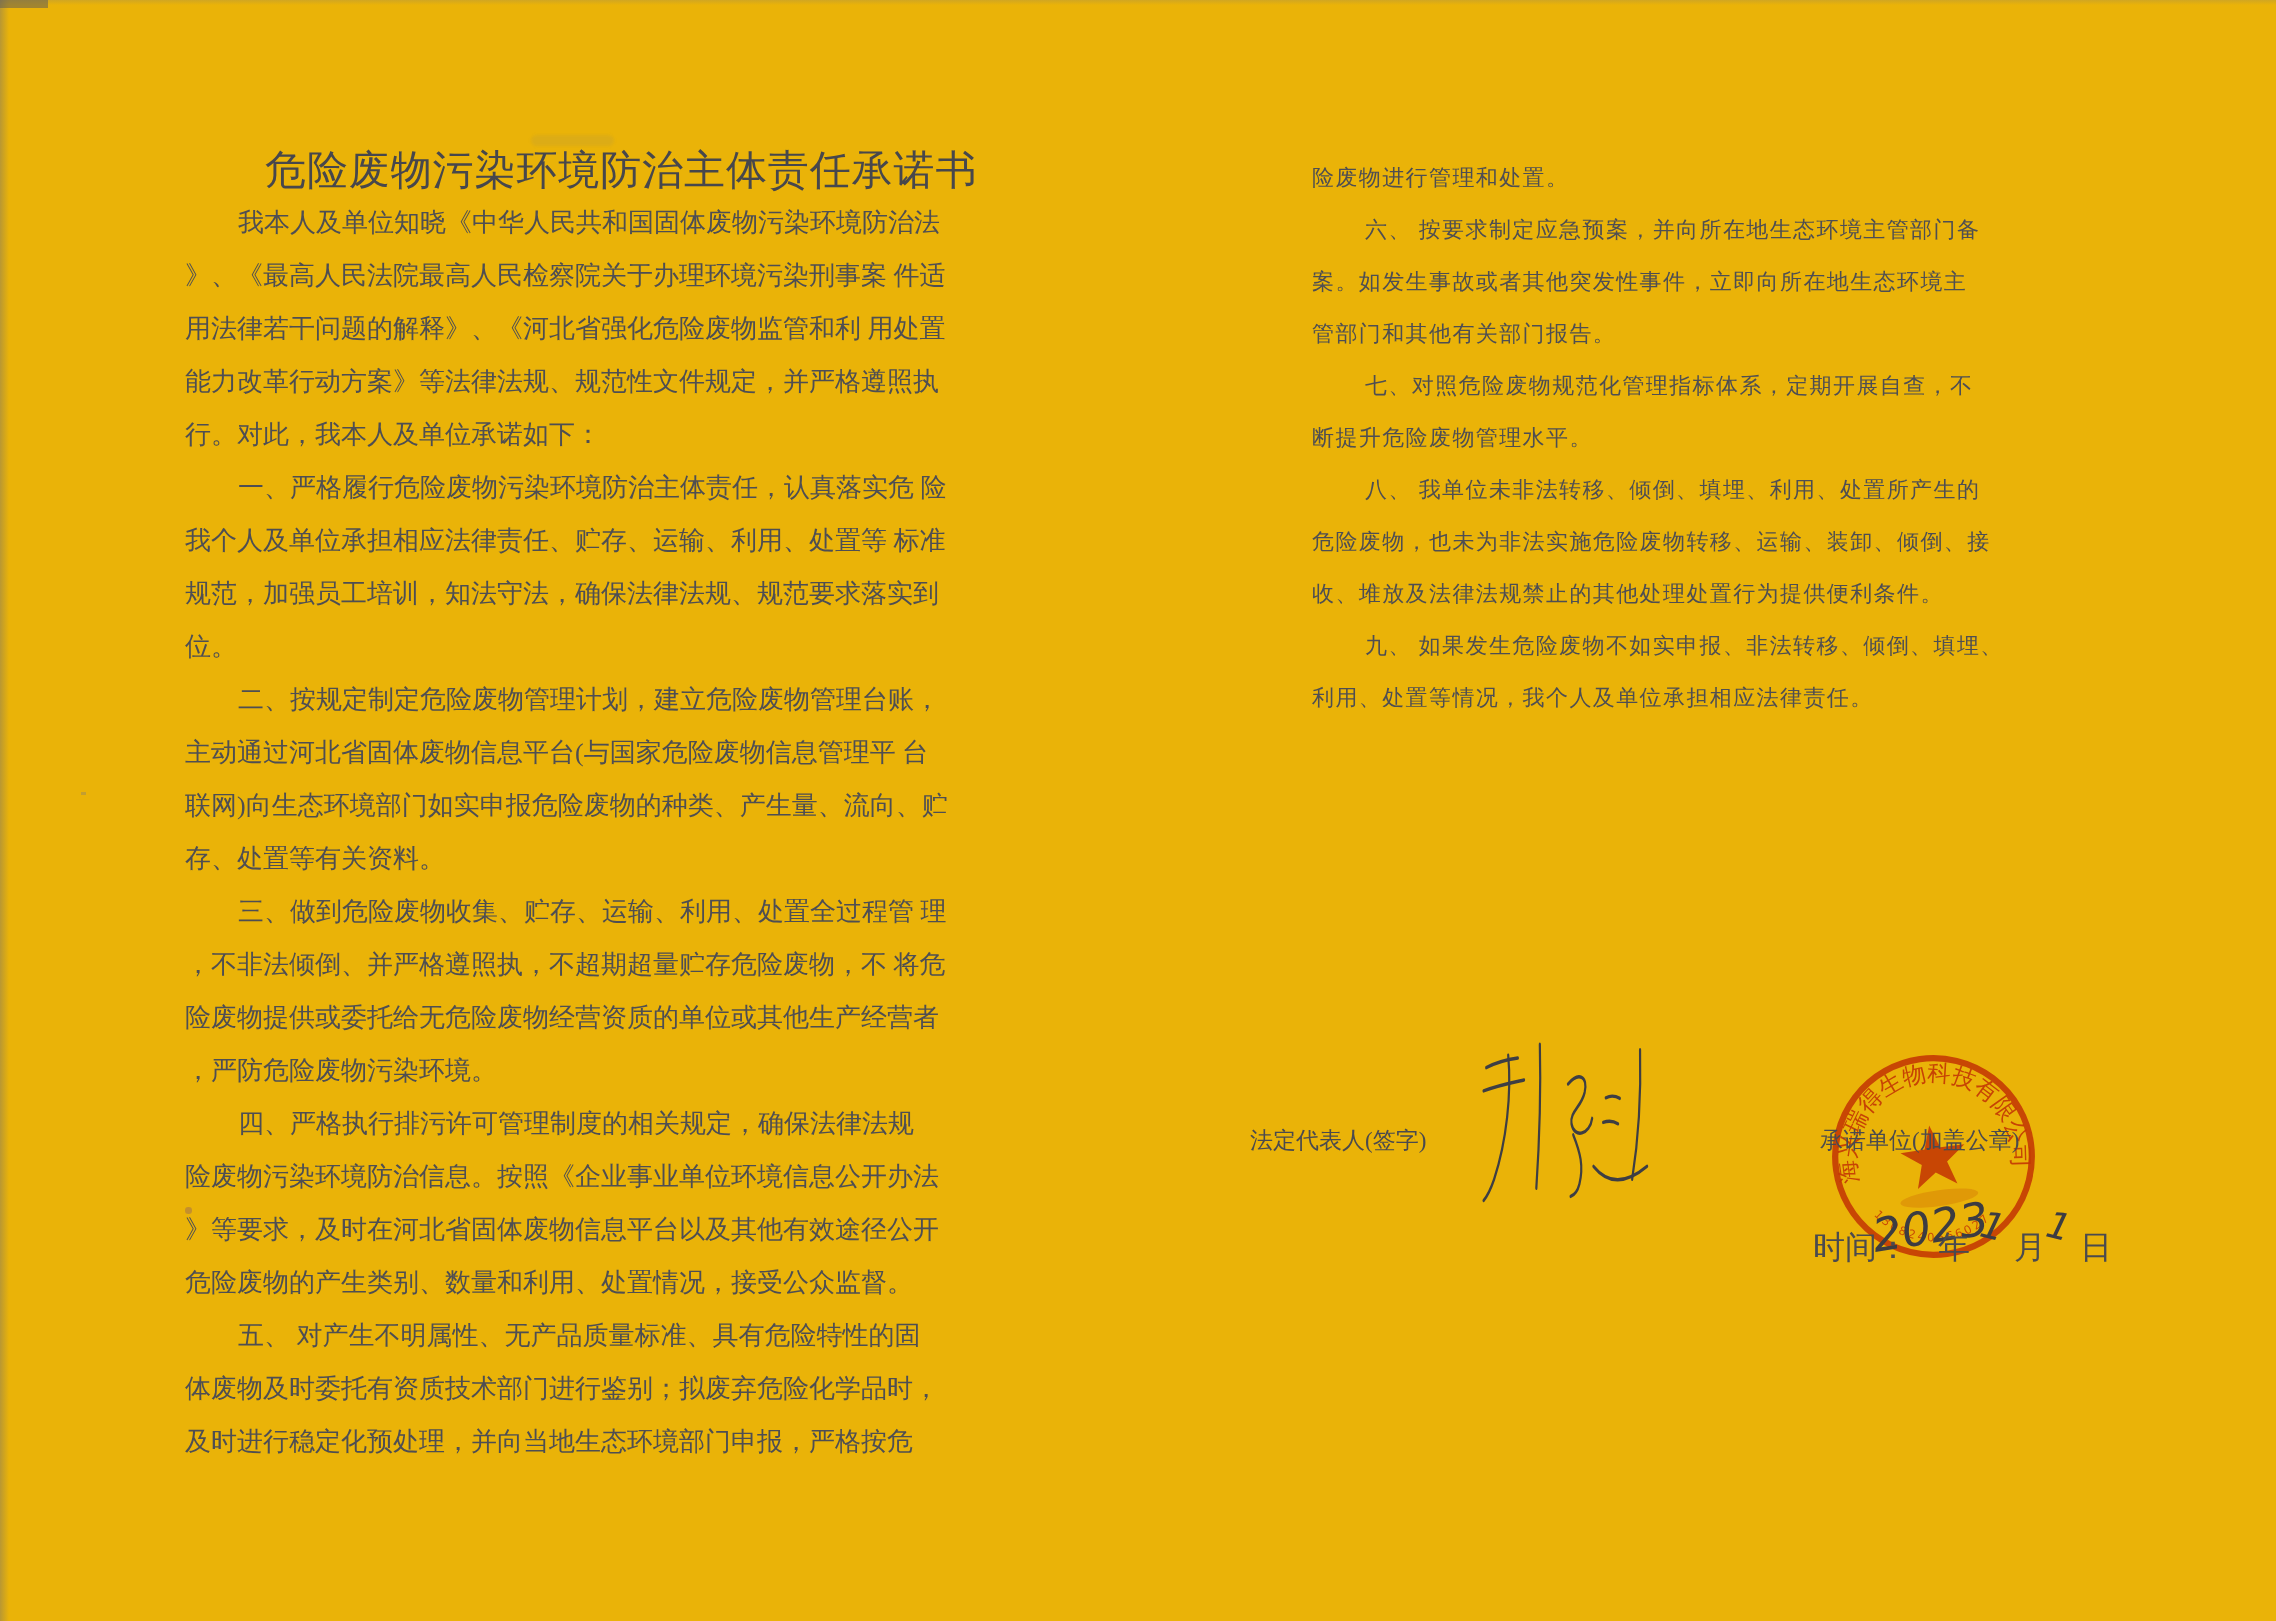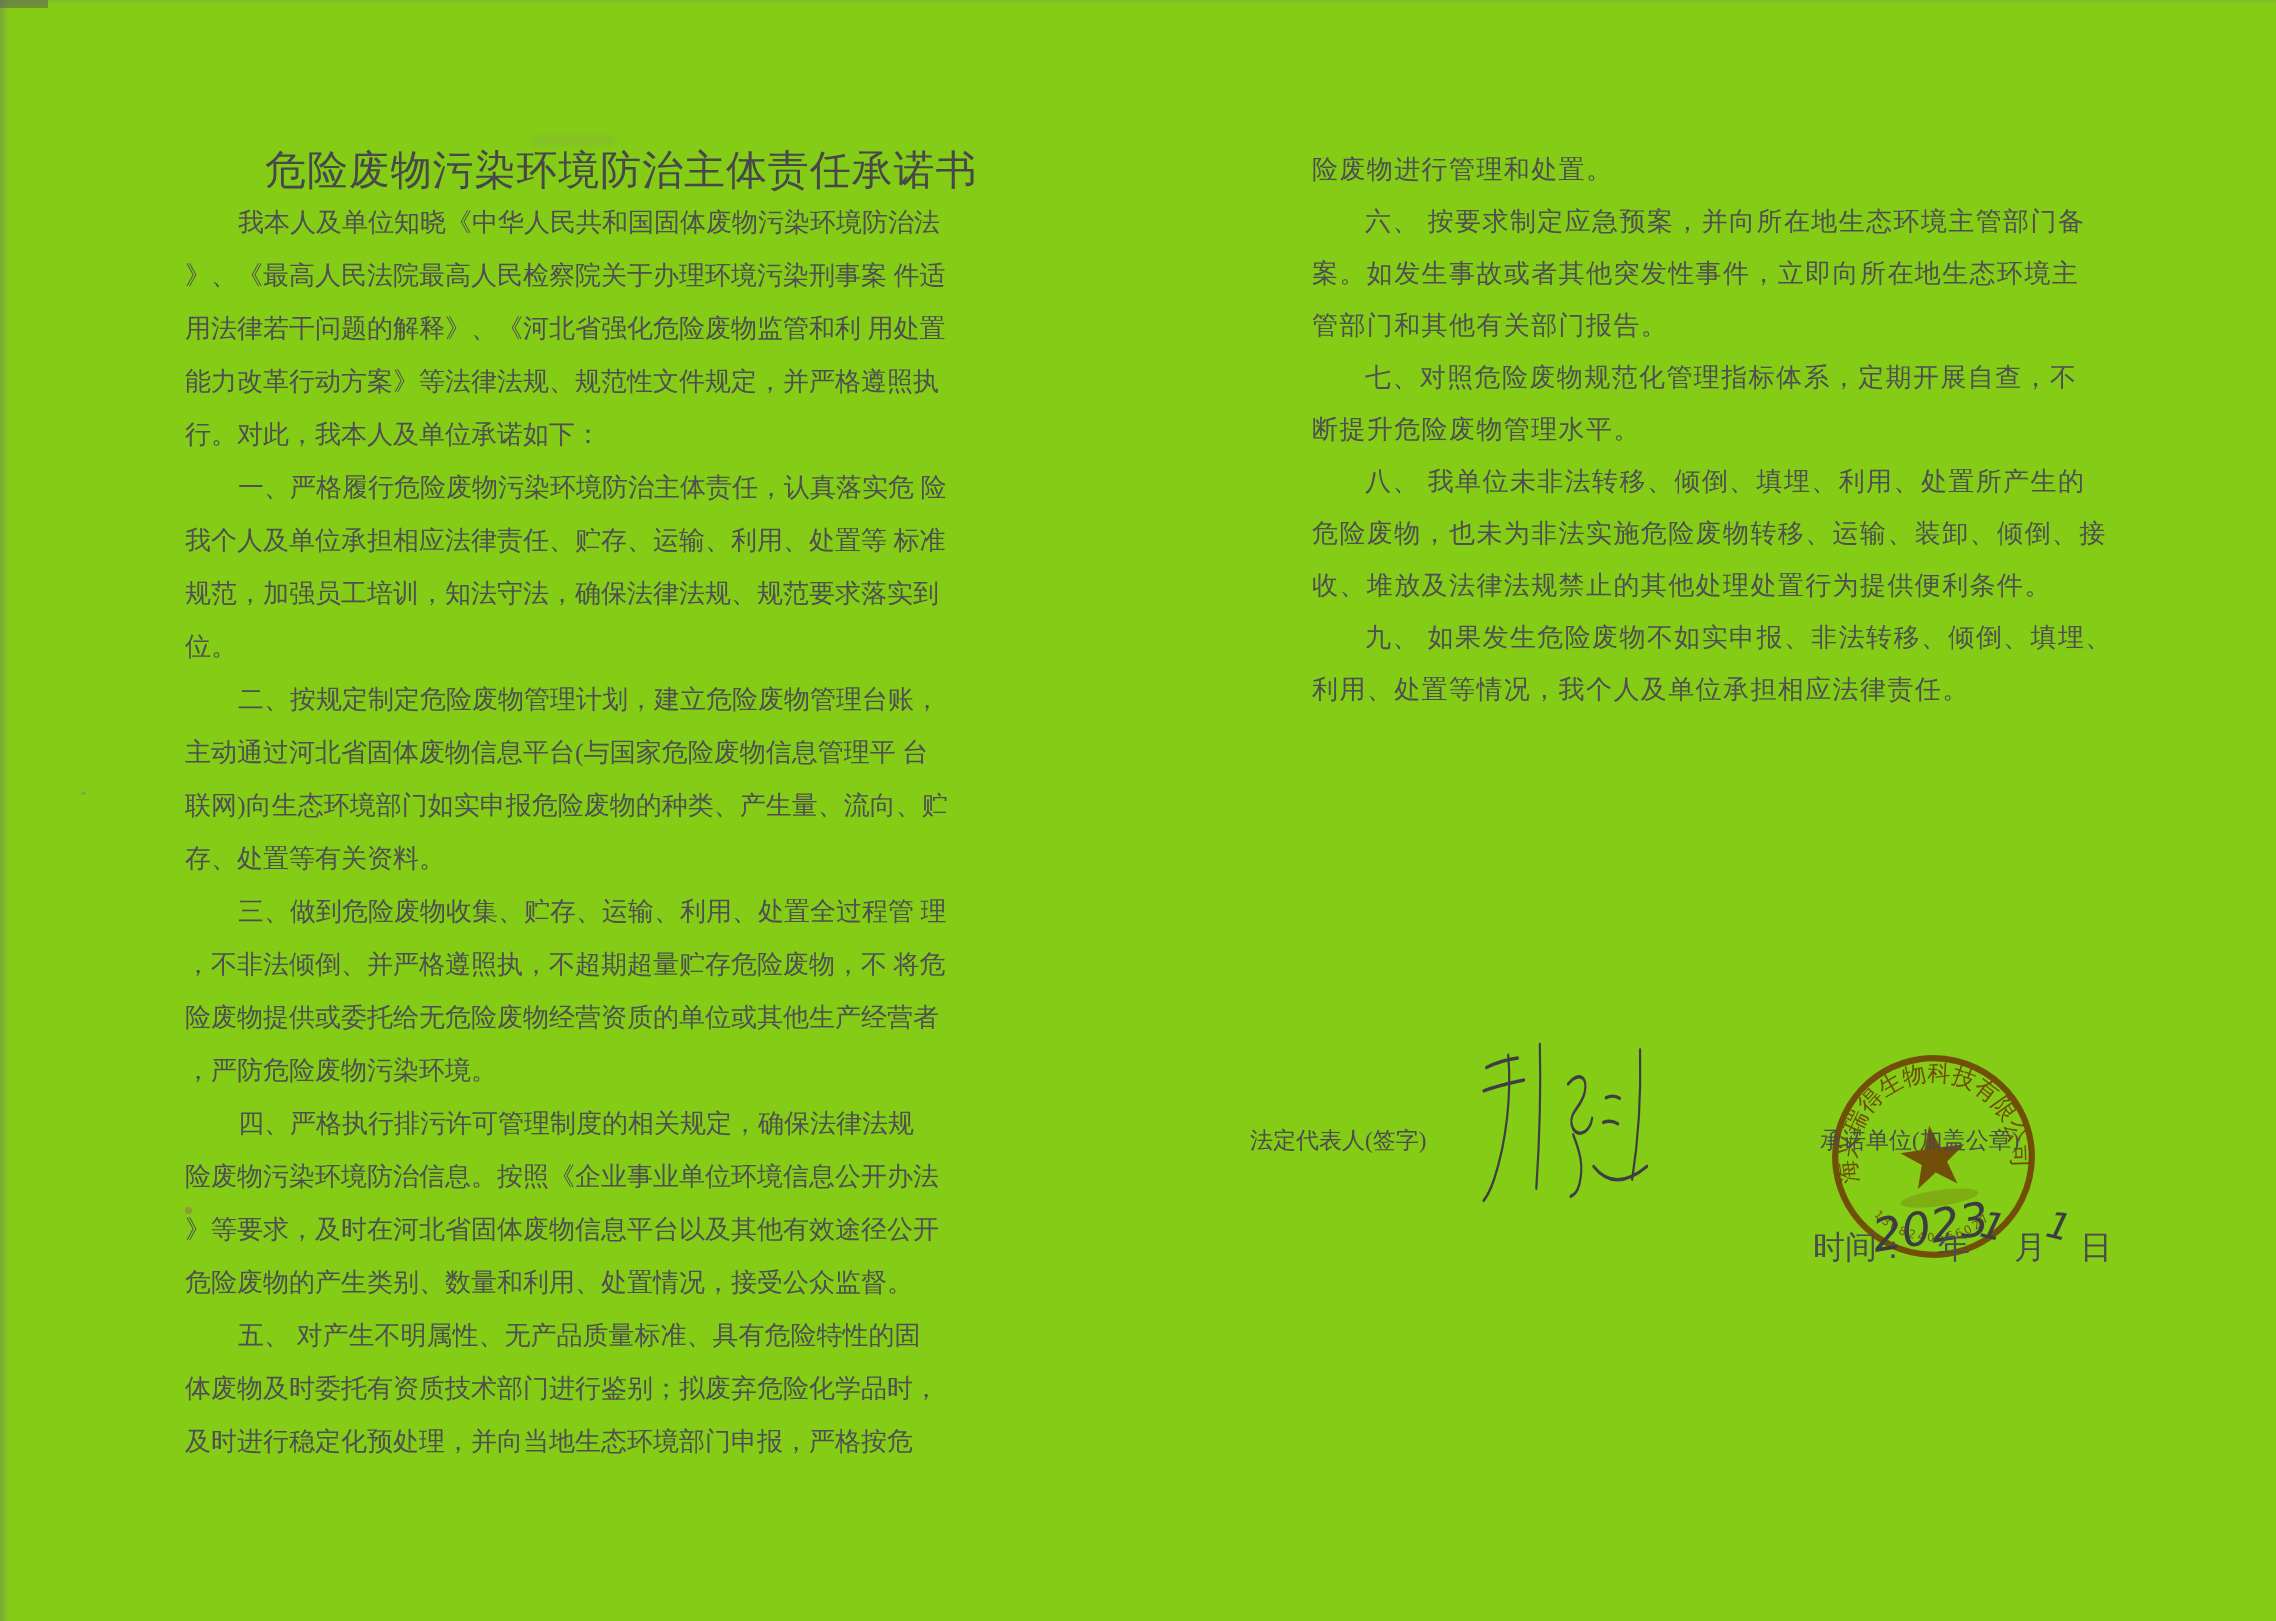--- a/index.html
+++ b/index.html
@@ -1,19 +1,19 @@
 <!DOCTYPE html>
 <html style="font-size:14.8px"><head>
 <meta charset="utf-8">
 <style>
   html,body{margin:0;padding:0;background:#e9e9e7;}
   .scan{
     position:relative;
     width:2277px;height:1622px;
-    background:#84cc16;
+    background:#eab308;
     overflow:hidden;
     font-family:"Liberation Serif","DejaVu Serif",serif;
     color:#4e4e53;
     cursor:default;
   }
   
   .edge-left{position:absolute;left:0;top:0;width:9.2px;height:100%;
     background:linear-gradient(to right,rgba(110,110,115,.40),rgba(110,110,115,0));}
   .edge-top{position:absolute;left:0;top:0;width:100%;height:4.6px;
     background:linear-gradient(to bottom,rgba(120,120,125,.22),rgba(120,120,125,0));}
@@ -23,21 +23,21 @@
   .speck1{position:absolute;left:185px;top:1207px;width:6.5px;height:6.5px;border-radius:50%;
     background:rgba(150,100,90,.45);}
   .speck2{position:absolute;left:81px;top:792px;width:4.6px;height:2.8px;background:rgba(120,120,125,.35);}
 
   .doc-title{
     position:absolute;left:265px;top:143px;width:701px;
     font-size:41px;letter-spacing:0.9px;color:#47474c;white-space:nowrap;
   }
   .text-col{position:absolute;}
   .left-col{left:185px;top:196px;width:766px;font-size:26px;}
-  .right-col{left:1312px;top:144px;width:805px;font-size:26px;letter-spacing:1.4px;}
+  .right-col{left:1312px;top:152px;width:805px;font-size:22px;letter-spacing:1.4px;}
   .left-col .line{height:53px;line-height:53px;}
   .right-col .line{height:52px;line-height:52px;}
   .line{white-space:nowrap;}
   .line.indent{text-indent:53px;}
 
   .sig-label{position:absolute;font-size:23px;color:#4a4a4f;white-space:nowrap;}
   .lbl-rep{left:1250px;top:1125px;text-align:right;}
   .lbl-unit{left:1820px;top:1125px;z-index:3;}
 
   .signature-svg{position:absolute;left:1466px;top:1032px;width:189px;height:185px;z-index:2;}

